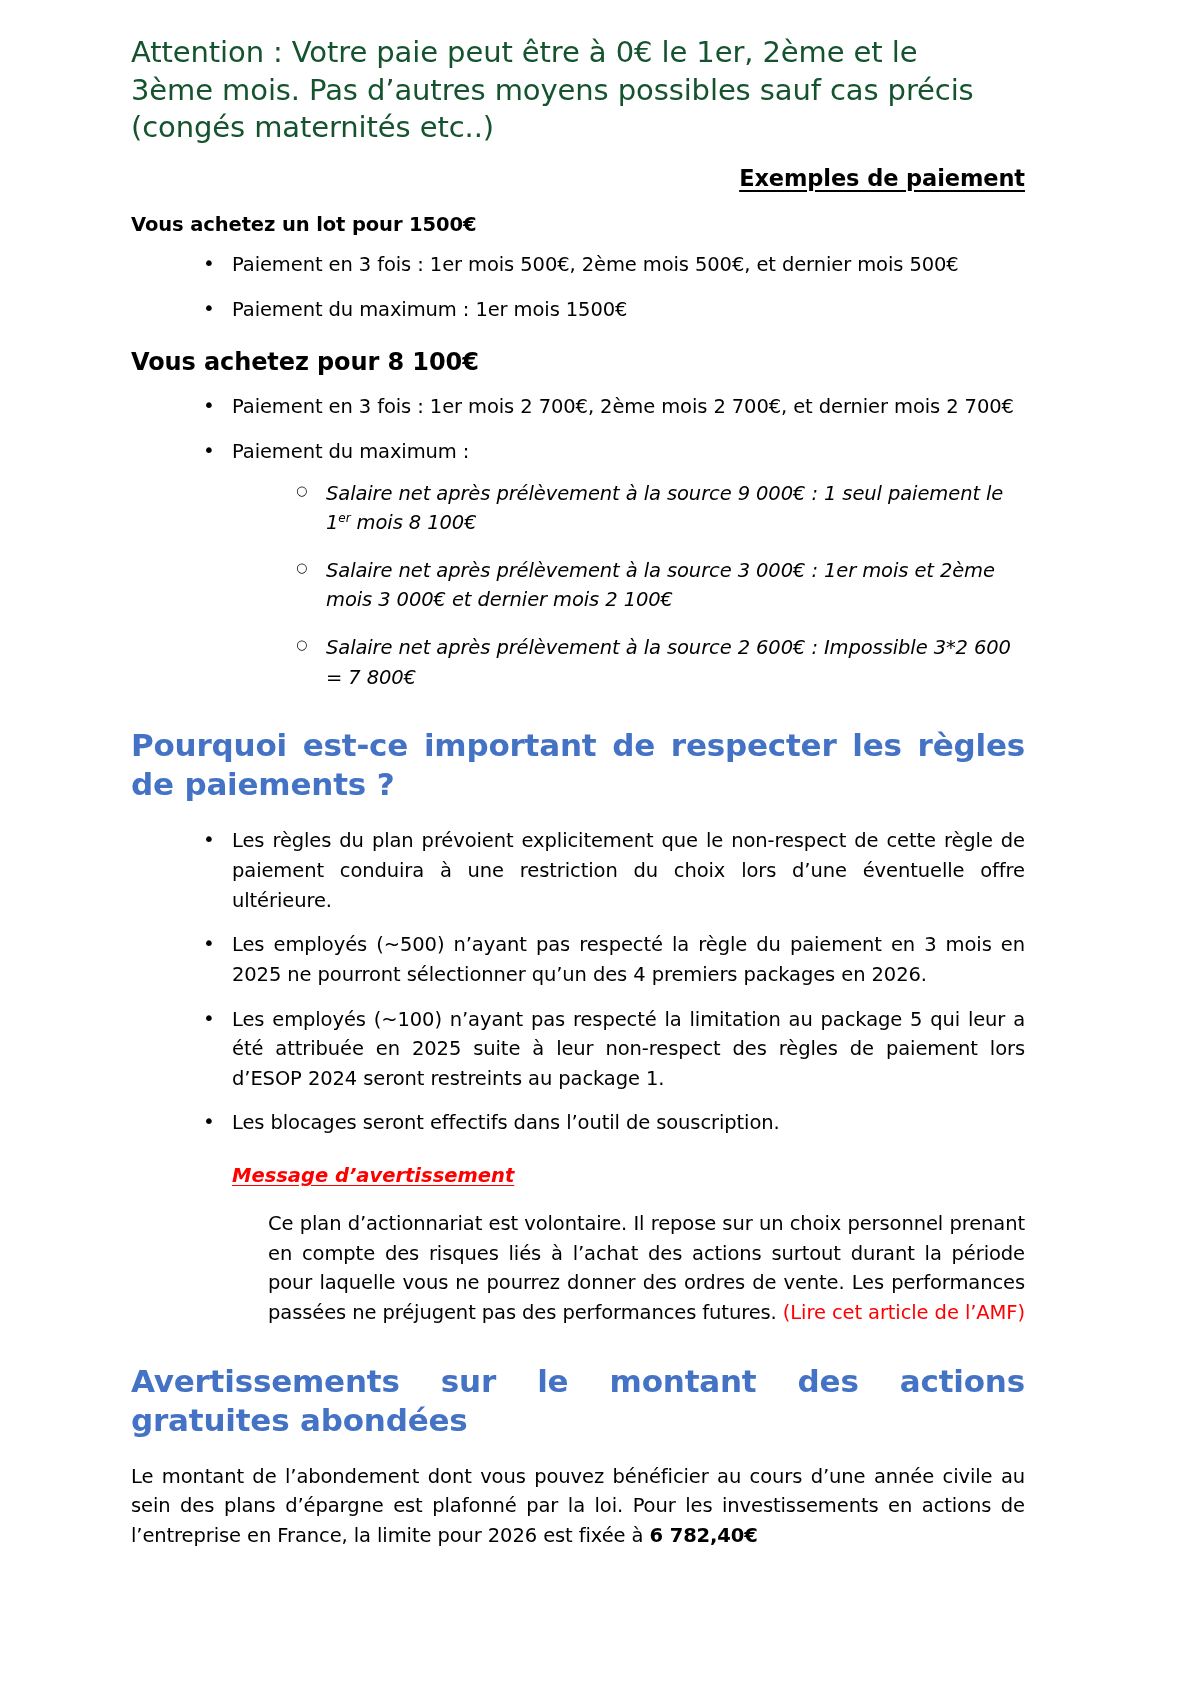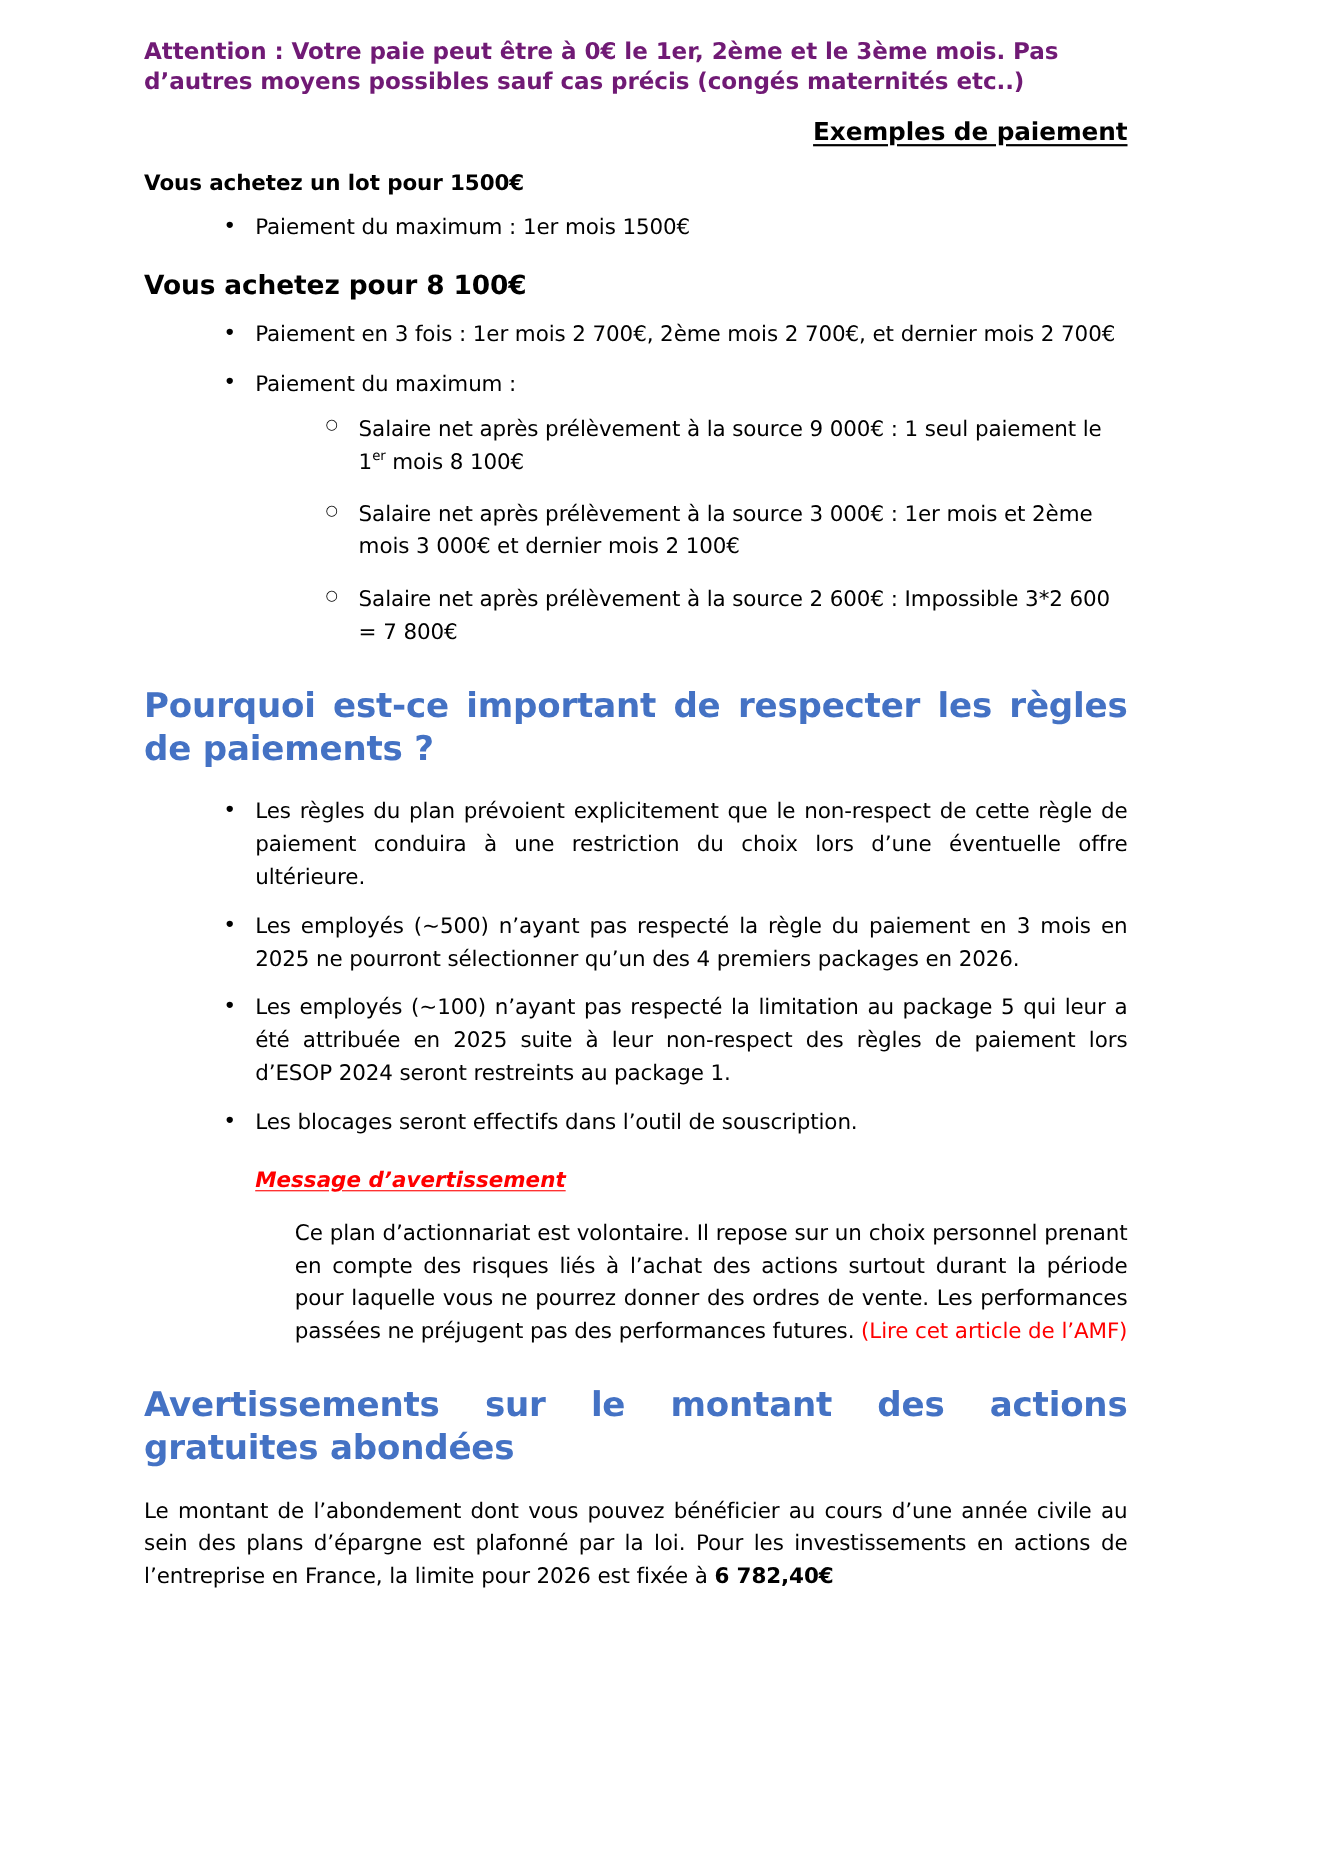--- a/index.html
+++ b/index.html
@@ -17,23 +17,23 @@
   .page {
     width: 1200px;
     min-height: 1697px;
     box-sizing: border-box;
     padding: 34px 175px 40px 131px;
     background: #ffffff;
   }
 
   
   .attention {
-    color: #701a75;
-    font-weight: bold;
-    font-size: 21px;
+    color: #14532d;
+    font-weight: normal;
+    font-size: 29px;
     line-height: 1.30;
     letter-spacing: -0.1px;
     margin: 0 0 18px 0;
     max-width: 862px;
   }
 
   
   .h-underline {
     font-size: 22.5px;
     font-weight: bold;
@@ -78,20 +78,21 @@
     font-size: 20px;
     line-height: 1.52;
   }
   ul.lv1 > li.just {
     text-align: justify;
   }
   ul.lv2 {
     list-style: none;
     margin: 12px 0 16px 0;
     padding: 0 0 0 62px;
+    font-style: italic;
   }
   ul.lv2 > li {
     position: relative;
     font-size: 19.5px;
     line-height: 1.52;
     margin: 0 0 18px 0;
     padding-left: 32px;
     letter-spacing: -0.1px;
   }
   ul.lv2 > li:before {
@@ -154,20 +155,21 @@
 
 <div class="page">
 
   <p class="attention">Attention : Votre paie peut être à 0€ le 1er, 2ème et le 3ème mois. Pas d’autres moyens possibles sauf cas précis (congés maternités etc..)</p>
 
   <h2 class="h-underline">Exemples de paiement</h2>
 
   <h3 class="bold-sub">Vous achetez un lot pour 1500€</h3>
 
   <ul class="lv1">
+    <li>Paiement en 3 fois : 1er mois 500€, 2ème mois 500€, et dernier mois 500€</li>
     <li>Paiement du maximum : 1er mois 1500€</li>
   </ul>
 
   <h3 class="bold-sub large">Vous achetez pour 8 100€</h3>
 
   <ul class="lv1">
     <li>Paiement en 3 fois : 1er mois 2 700€, 2ème mois 2 700€, et dernier mois 2 700€</li>
     <li>
       <span>Paiement du maximum :</span>
       <ul class="lv2">

